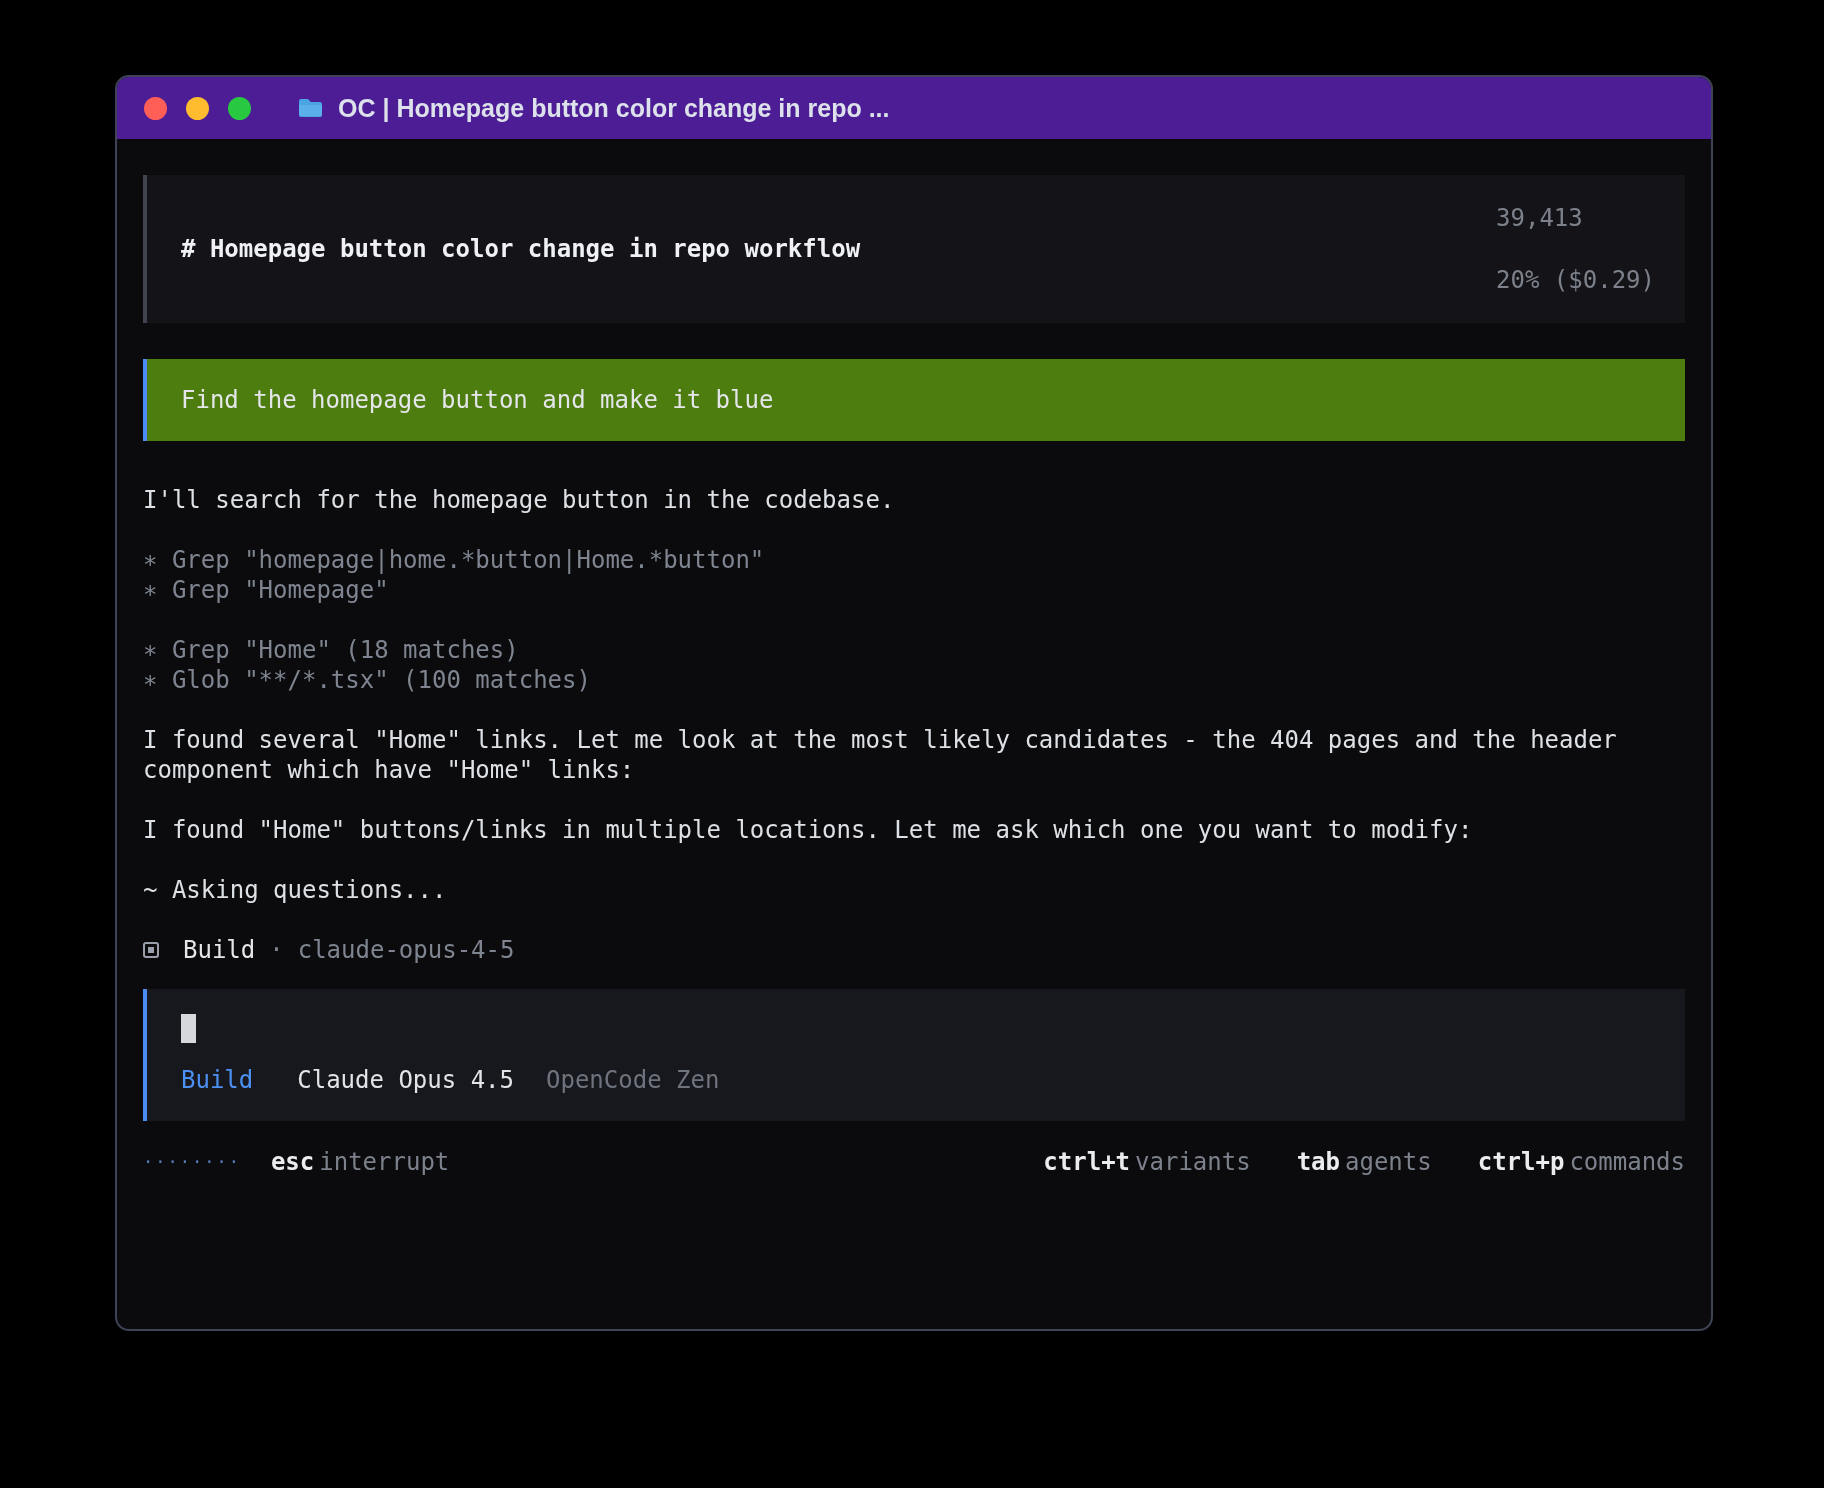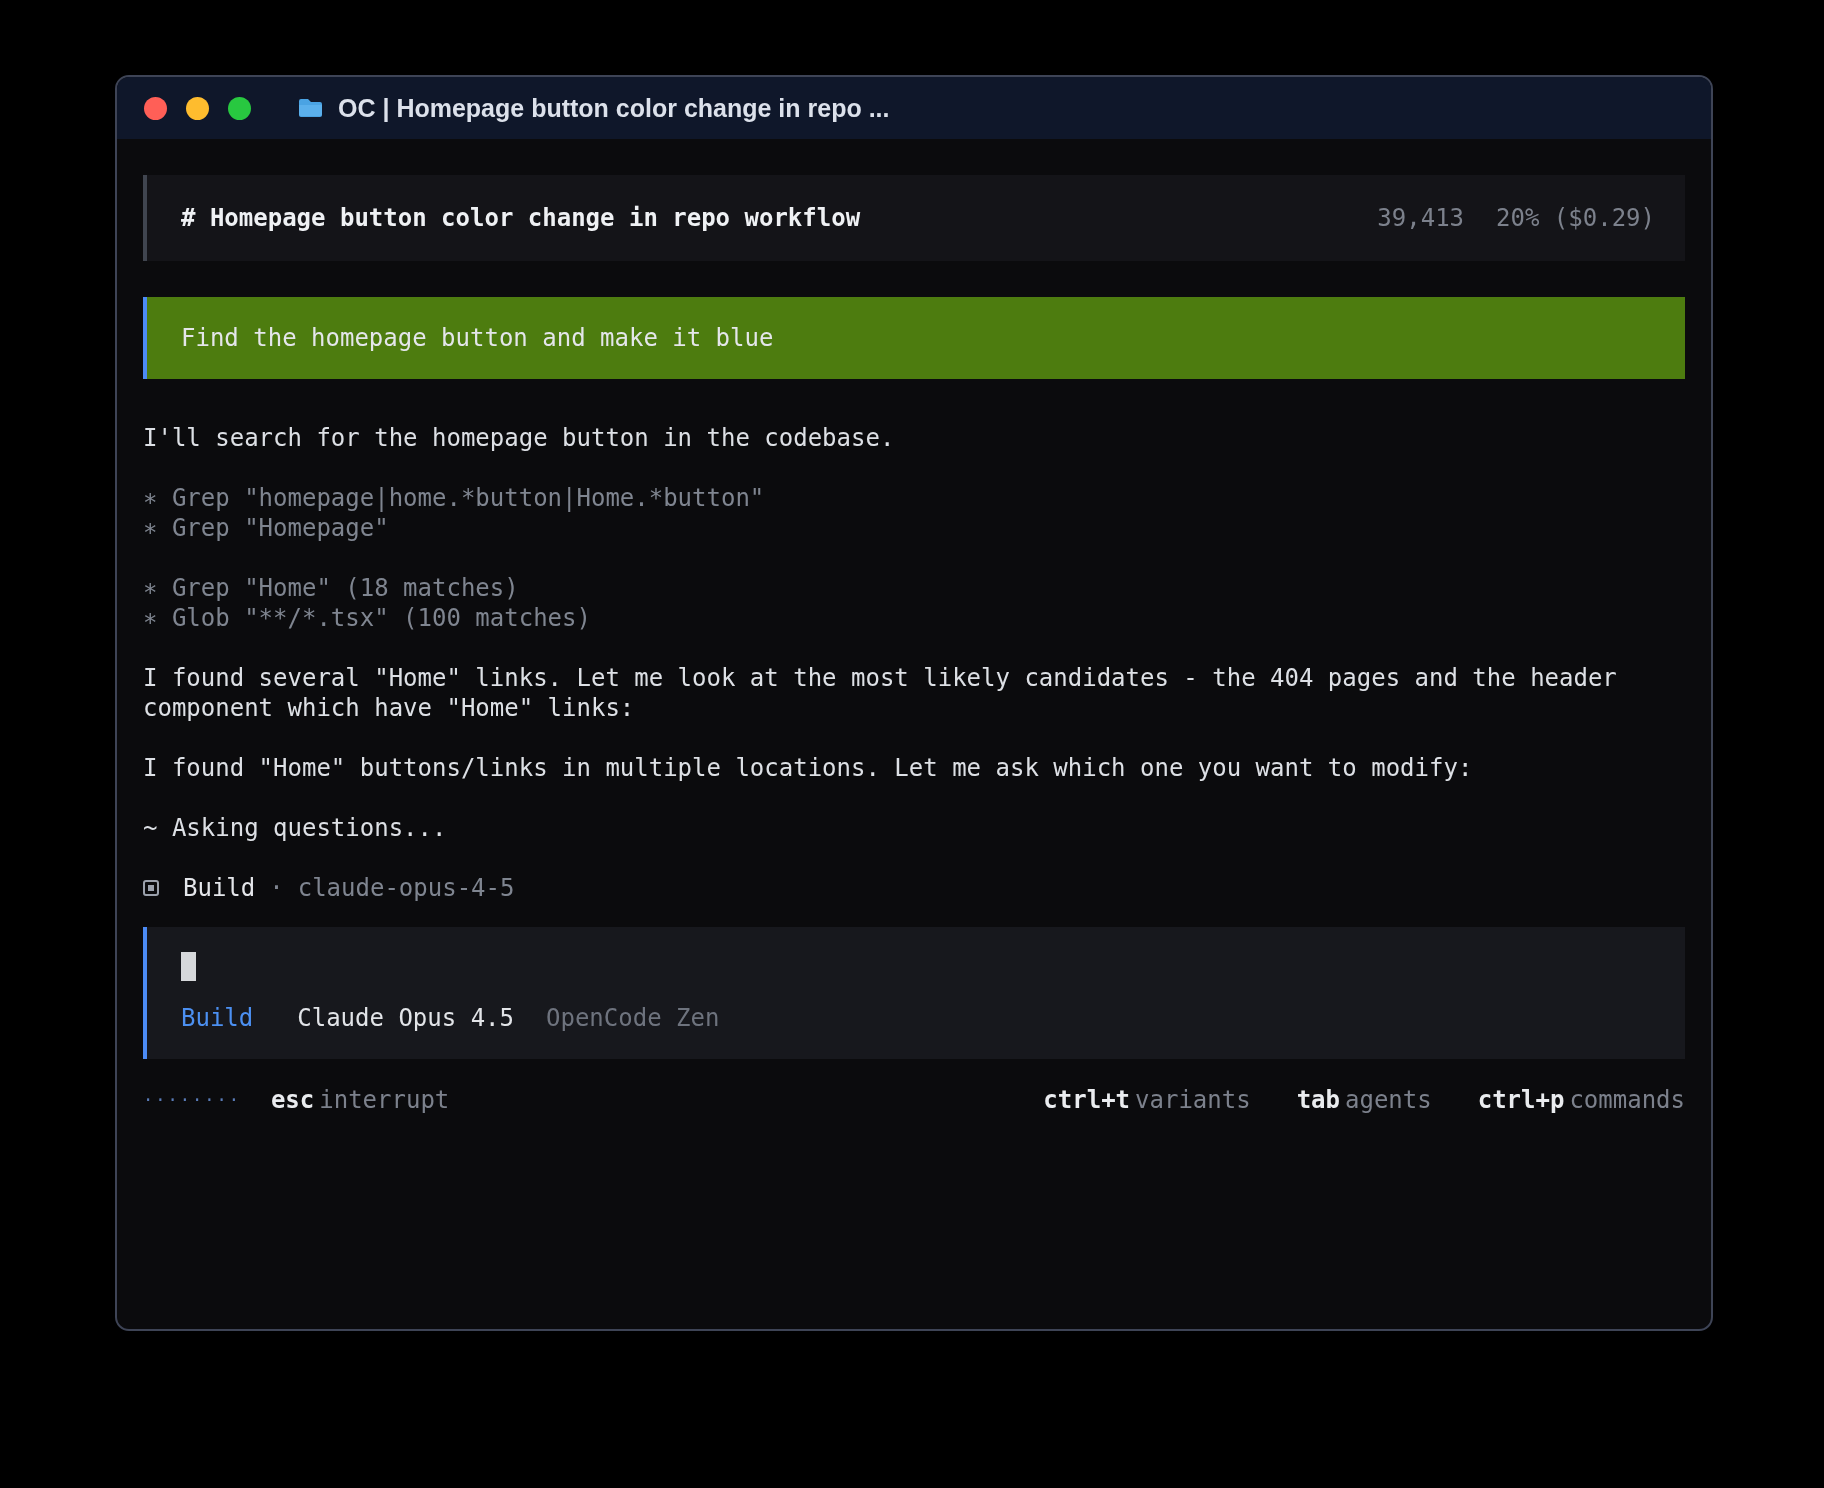--- a/index.html
+++ b/index.html
@@ -11,21 +11,21 @@
   }
   .window {
     position: absolute; left: 115px; top: 75px;
     width: 1598px; height: 1256px;
     background: #0b0b0d;
     border: 2px solid #3e4456;
     border-radius: 14px;
     overflow: hidden;
   }
   .titlebar {
-    height: 62px; background: #0f172a;
+    height: 62px; background: #4c1d95;
     display: flex; align-items: center;
     padding: 0 27px;
     text-align: center;
   }
   .traffic { display: flex; gap: 19px; align-items: center; }
   .light { width: 23px; height: 23px; border-radius: 50%; display: inline-block; }
   .light.red    { background: #ff5f57; }
   .light.yellow { background: #febc2e; }
   .light.green  { background: #28c840; }
   .title-wrap { display: flex; align-items: center; gap: 14px; margin-left: 46px; }
@@ -42,21 +42,21 @@
     color: #dde0e5;
     display: flex; flex-direction: column;
   }
   .session-header {
     background: #141418;
     border-left: 4px solid #40454f;
     padding: 28px 30px 28px 34px;
     display: flex; justify-content: space-between; align-items: center;
   }
   .session-title { font-weight: 700; color: #eff1f4; white-space: nowrap; }
-  .session-stats { color: #7c818c; display: flex; gap: 32px; white-space: nowrap; }
+  .session-stats { color: #7c818c; display: flex; gap: 32px; white-space: nowrap; flex-direction: column; }
   .user-msg {
     margin-top: 36px;
     background: #4d7c0f;
     border-left: 4px solid #4c8bf5;
     padding: 26px 30px 26px 34px;
     color: #e4e6ea;
   }
   .assistant { margin-top: 44px; }
   .para { margin-bottom: 30px; color: #dde0e5; }
   .tool-group { margin-bottom: 30px; color: #7f8590; }

